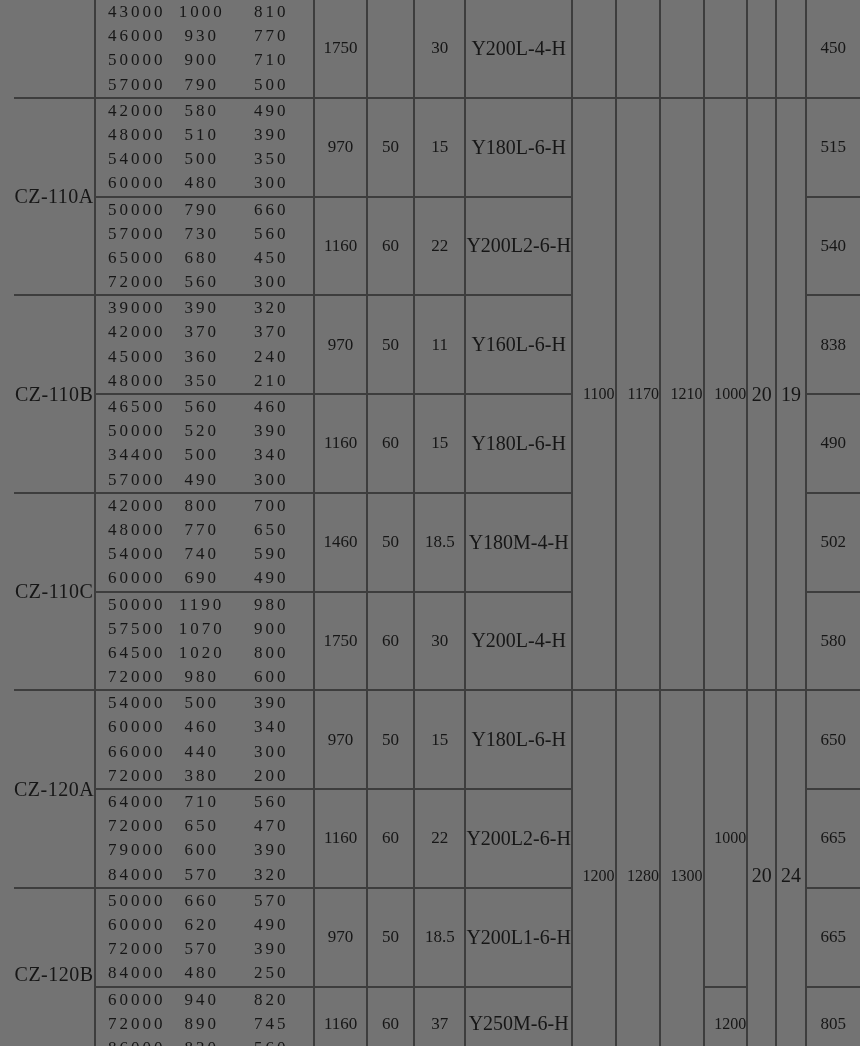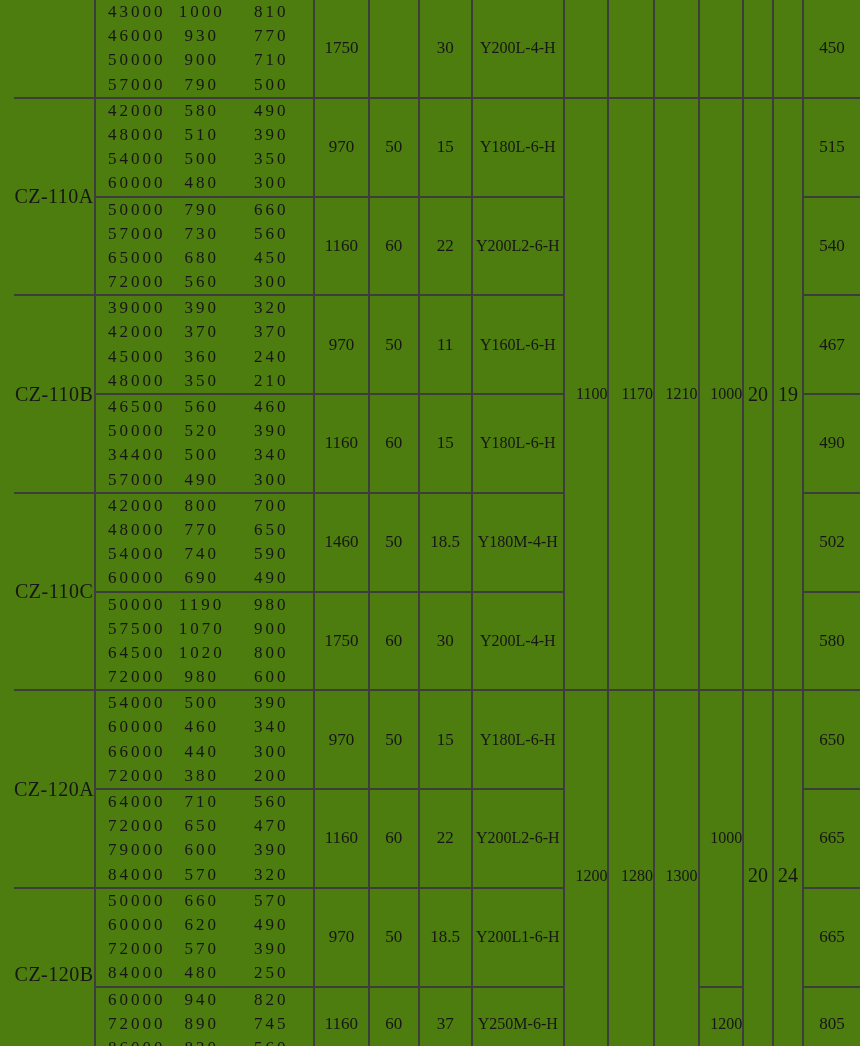--- a/index.html
+++ b/index.html
@@ -1,26 +1,26 @@
 <!DOCTYPE html>
 <html><head>
 <meta charset="utf-8">
 <style>
   html,body{margin:0;padding:0;background:#ffffff;}
   body{width:860px;height:1046px;overflow:hidden;}
-  .sheet{position:relative;width:860px;height:1046px;background:#4d7c0f;
+  .sheet{position:relative;width:860px;height:1046px;background:#737373;
          font-family:"Liberation Serif","DejaVu Serif",serif;color:#161616;}
   table.spec{position:absolute;left:14px;top:0;border-collapse:collapse;table-layout:fixed;}
   td{border:2px solid #3d3d3d;padding:0;text-align:center;vertical-align:middle;
      font-size:17px;white-space:nowrap;overflow:hidden;}
   tr.trow td{border-top:none;}
   td.model{border-left:none;font-size:20px;letter-spacing:0.5px;}
   td.wt{border-right:none;}
   td.fb{vertical-align:top;}
-  td.motor{font-size:16px;}
+  td.motor{font-size:20px;}
   td.dim{font-size:16px;text-align:right;}
   td.sm{font-size:20px;}
   .ln{display:flex;height:24.2px;line-height:24.2px;}
   .ln span{display:inline-block;text-align:center;letter-spacing:3px;text-indent:3px;font-size:17px;}
   .ln .c0{width:78px;}
   .ln .c1{width:52px;}
   .ln .c2{width:87px;}
   tr.h96{height:96px;} tr.h97{height:97px;} tr.h98{height:98px;} tr.h74{height:74px;}
 </style>
 </head>
@@ -170,21 +170,21 @@
             <div class="ln">
               <span class="c0">48000</span>
               <span class="c1">350</span>
               <span class="c2">210</span>
             </div>
           </td>
       <td>970</td>
       <td>50</td>
       <td>11</td>
       <td class="motor">Y160L-6-H</td>
-      <td class="wt">467</td>
+      <td class="wt">838</td>
     </tr>
     <tr class="h96">
       <td class="fb">
             <div class="ln">
               <span class="c0">46500</span>
               <span class="c1">560</span>
               <span class="c2">460</span>
             </div>
             <div class="ln">
               <span class="c0">50000</span>

